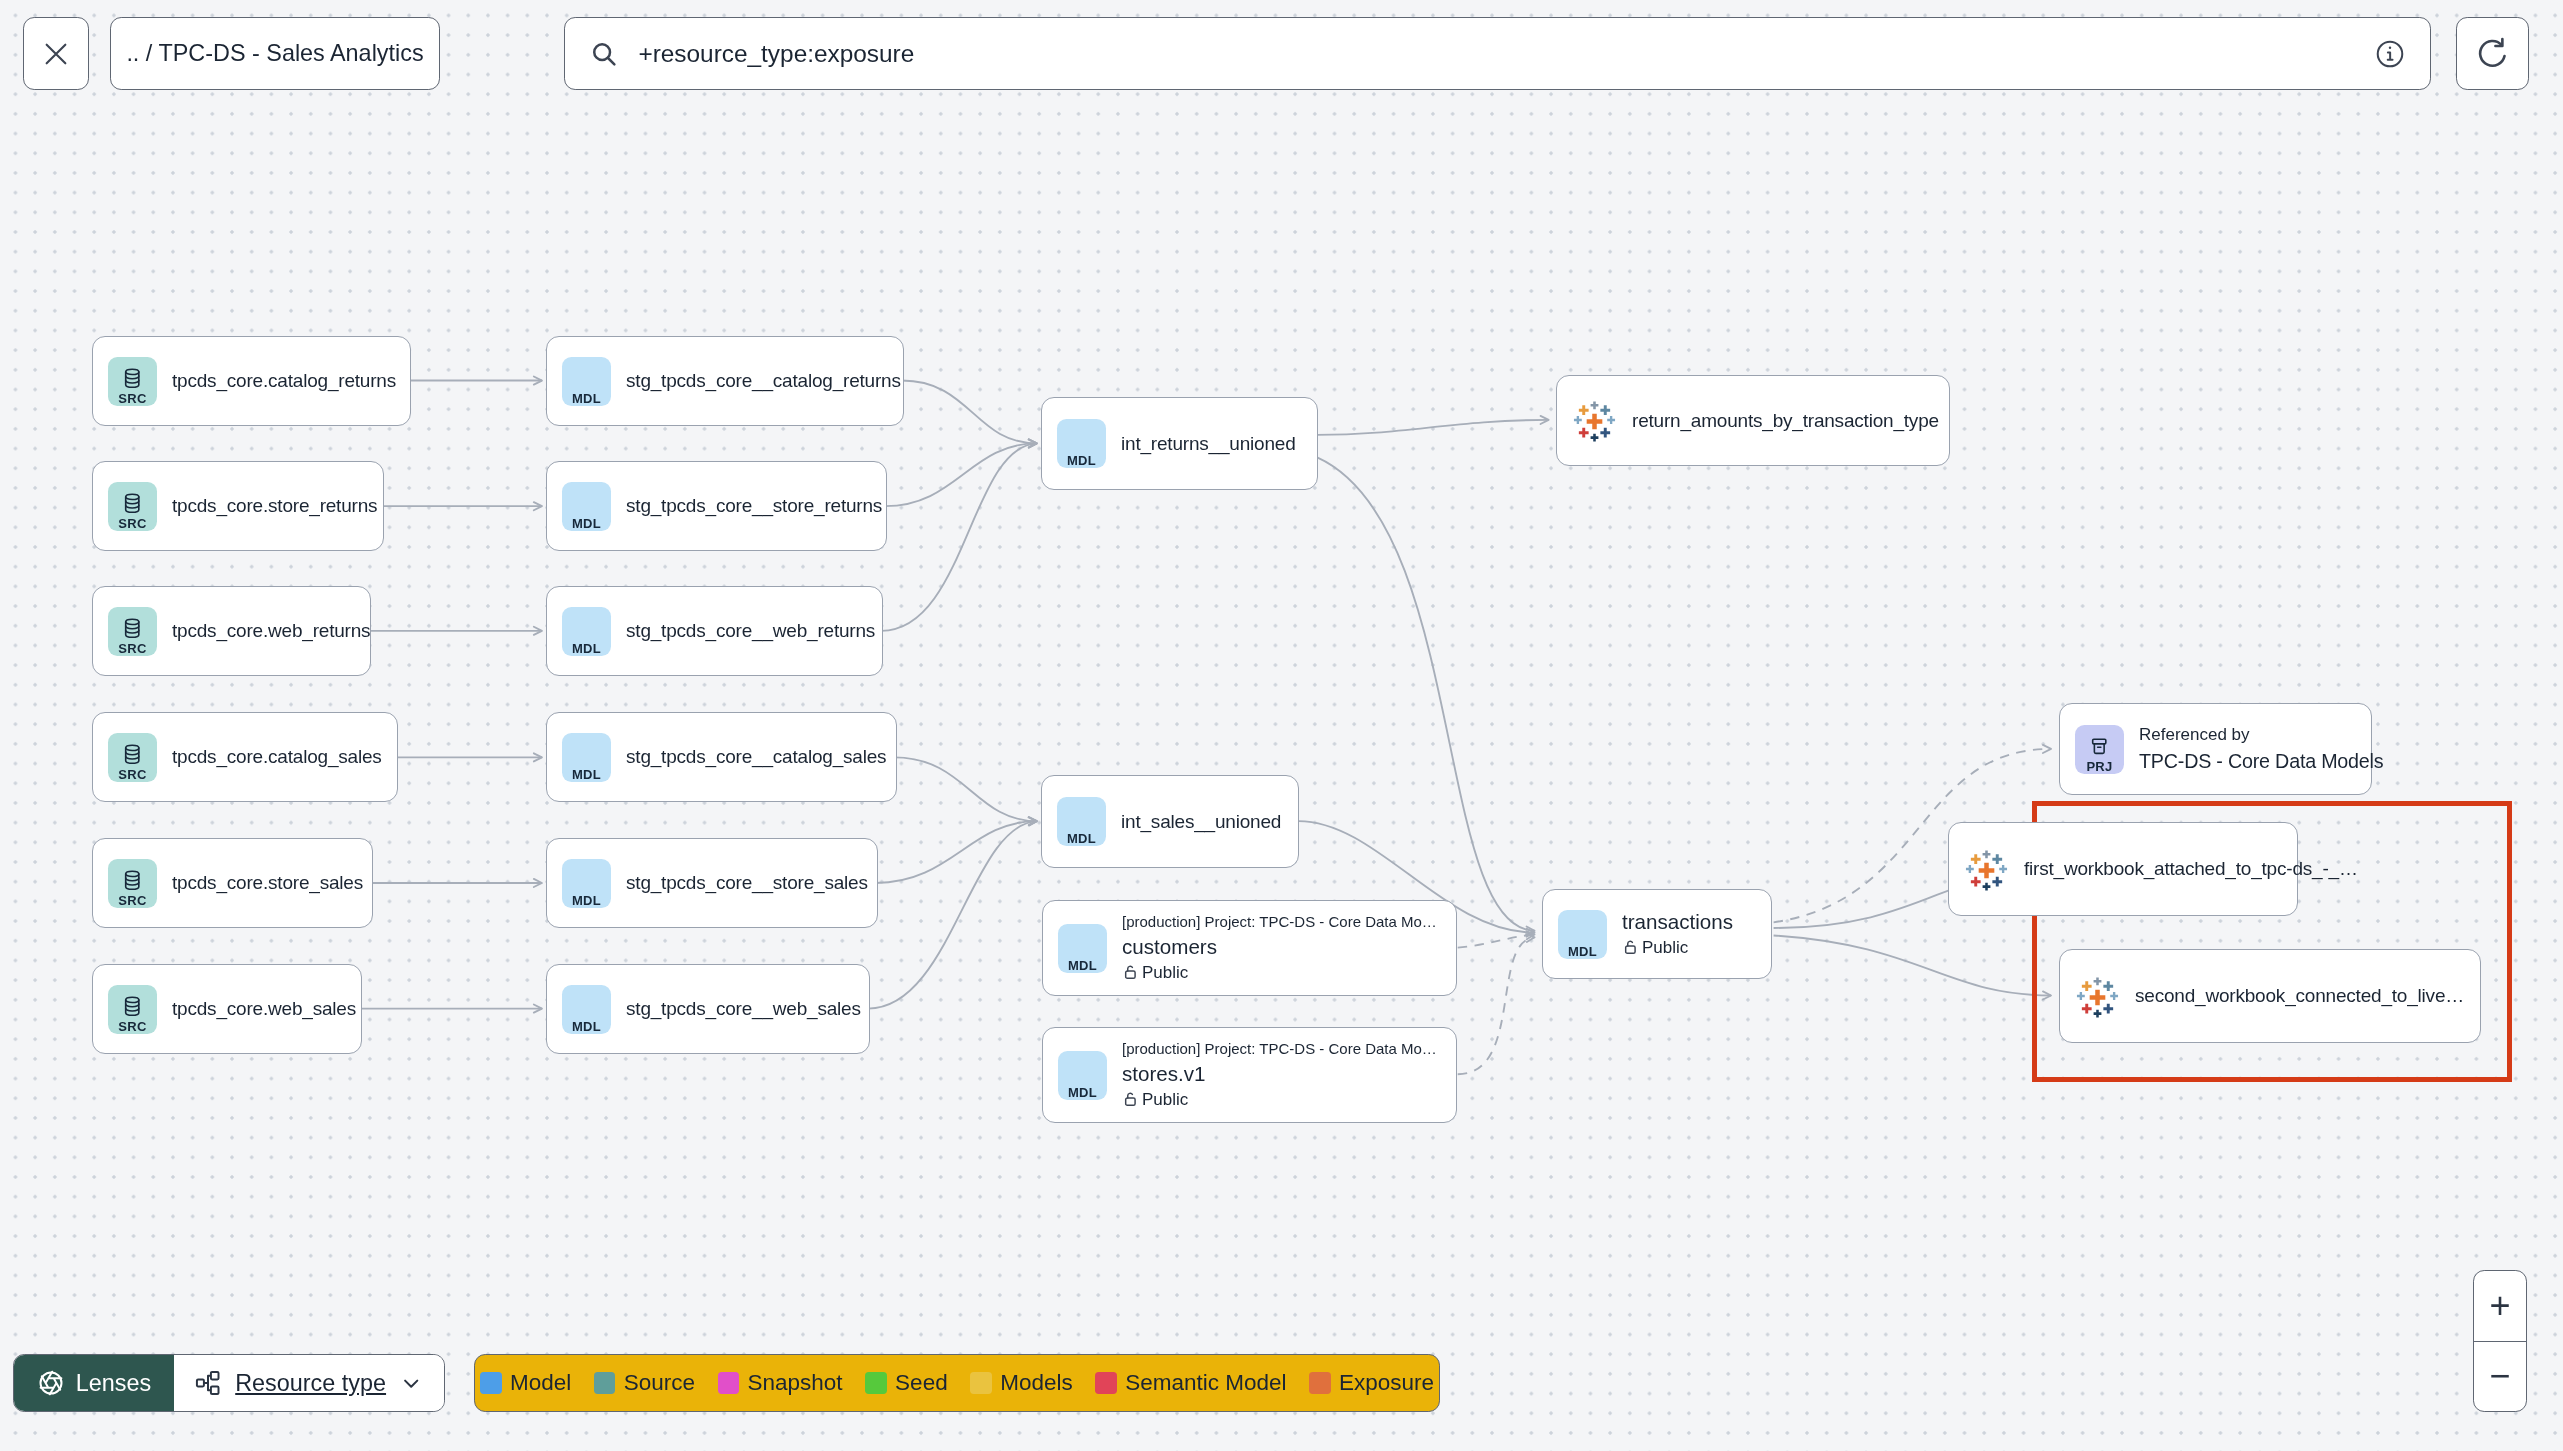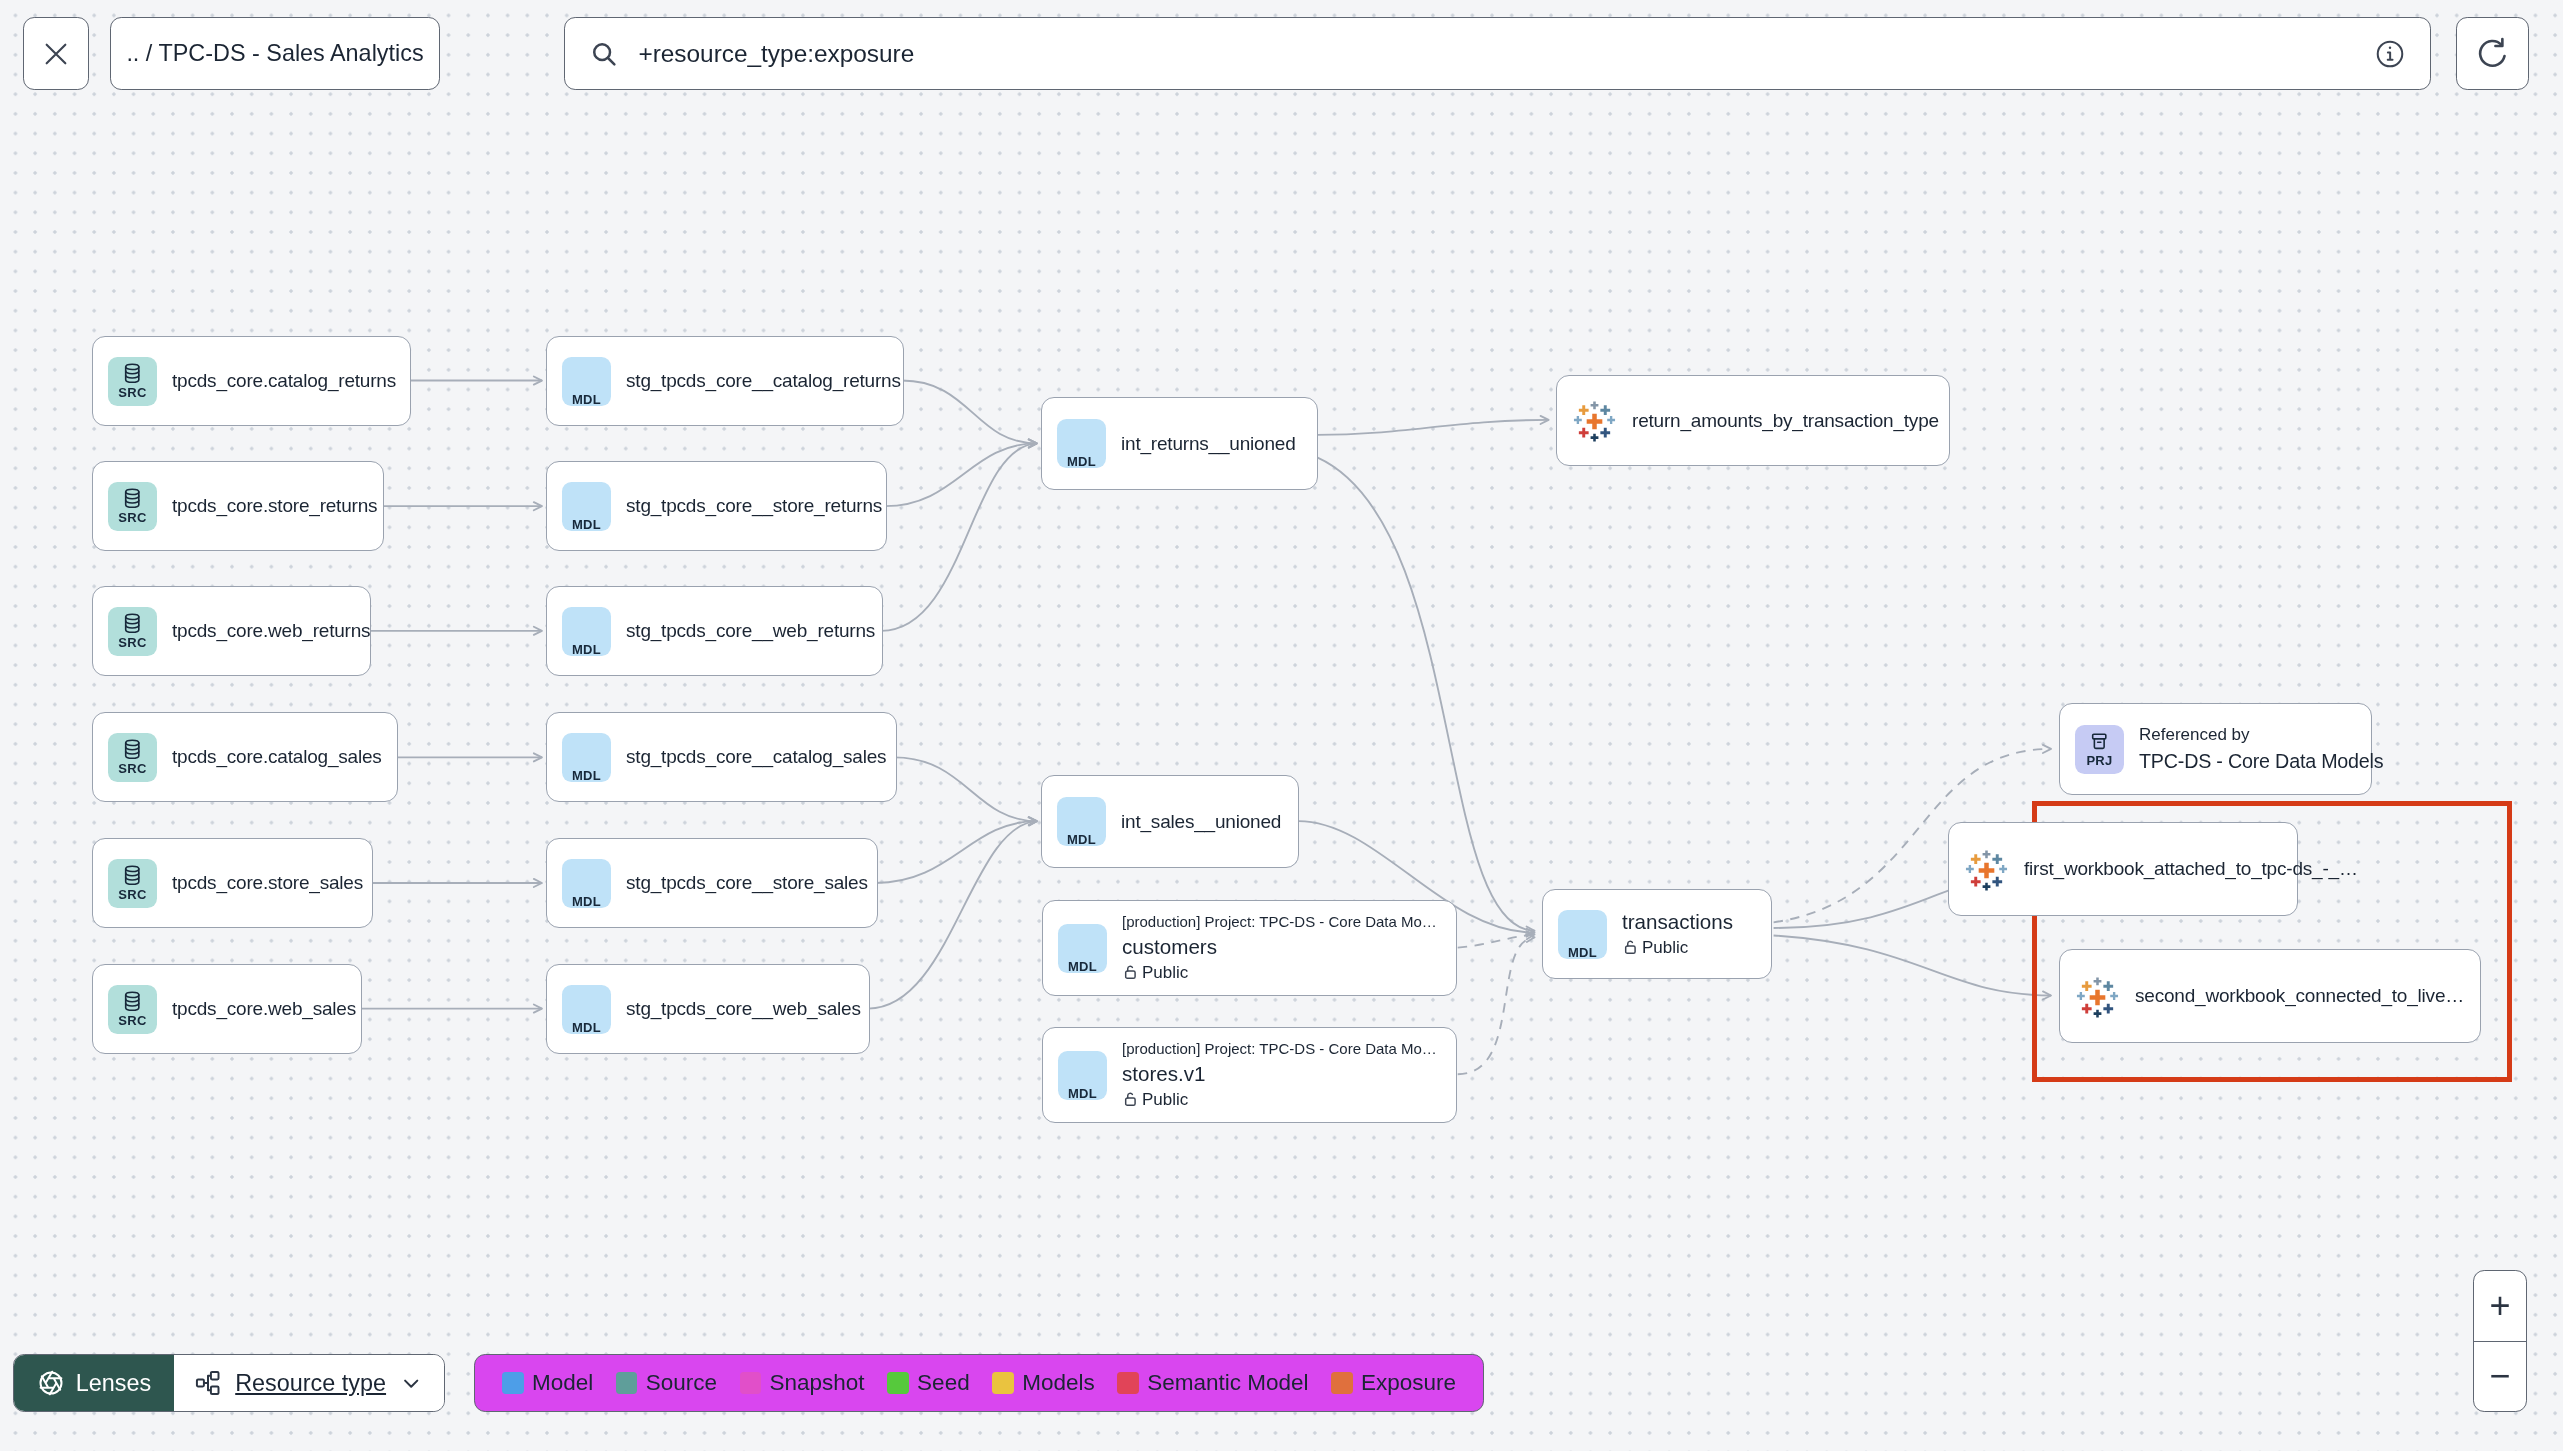--- a/index.html
+++ b/index.html
@@ -28,21 +28,21 @@
   .tb-icon{stroke:#3c4452;fill:none;stroke-width:2;stroke-linecap:round;stroke-linejoin:round;}
   
   .node{
     position:absolute;background:#fff;border:1.9px solid #9aa2af;border-radius:13px;
     box-sizing:border-box;display:flex;align-items:center;gap:15px;
     padding:0 15px;cursor:pointer;z-index:3;
   }
   .node .label{font-size:19px;white-space:nowrap;letter-spacing:-0.2px;}
   .badge{
     width:49px;height:49px;border-radius:9.4px;flex:none;
-    display:flex;flex-direction:column;align-items:center;justify-content:center;gap:0.9px;
+    display:flex;flex-direction:column;align-items:center;justify-content:flex-end;gap:0.9px;
   }
   .badge span{font-size:13px;font-weight:700;color:#17283a;letter-spacing:0.3px;}
   .badge svg{stroke:#17283a;fill:none;stroke-width:1.7;stroke-linecap:round;stroke-linejoin:round;}
   .b-src{background:#b2dfdb;}
   .b-mdl{background:#bfe2f8;gap:36px;}
   .b-prj{background:#c6cbf4;}
   .col{display:flex;flex-direction:column;justify-content:center;gap:4.7px;min-width:0;}
   .proj-line{font-size:15px;white-space:nowrap;}
   .name-line{font-size:20.6px;white-space:nowrap;}
   .kicker{font-size:17px;white-space:nowrap;}
@@ -63,22 +63,22 @@
   #lenses-btn{
     display:flex;align-items:center;gap:11.2px;padding:0 22.5px;background:#2e564f;color:#fff;
     font-size:23.4px;cursor:pointer;justify-content:center;
   }
   #restype-btn{
     display:flex;align-items:center;gap:13px;padding:0 20.6px;background:#fff;color:#1b2533;
     font-size:23.4px;cursor:pointer;text-decoration:underline;
   }
   #legend-panel{
     position:absolute;left:474px;top:1354px;height:58px;z-index:4;
-    display:flex;align-items:center;gap:22.5px;padding:0 27px;
-    background:#d946ef;border:1.9px solid #5f6672;border-radius:11.2px;box-sizing:border-box;
+    display:flex;align-items:center;gap:22.5px;padding:0 5px;
+    background:#eab308;border:1.9px solid #5f6672;border-radius:11.2px;box-sizing:border-box;
   }
   .legend-item{display:flex;align-items:center;gap:8.4px;font-size:22.5px;white-space:nowrap;}
   .legend-chip{width:21.6px;height:21.6px;border-radius:3.7px;flex:none;}
   #zoomctl{
     position:absolute;left:2473px;top:1270px;width:54px;height:142px;z-index:4;
     background:#fff;border:1.9px solid #5f6672;border-radius:11.2px;box-sizing:border-box;
     display:flex;flex-direction:column;
   }
   .zbtn{flex:1;display:flex;align-items:center;justify-content:center;font-size:36px;color:#2b3442;cursor:pointer;}
   #zoom-in{border-bottom:1.9px solid #5f6672;}

